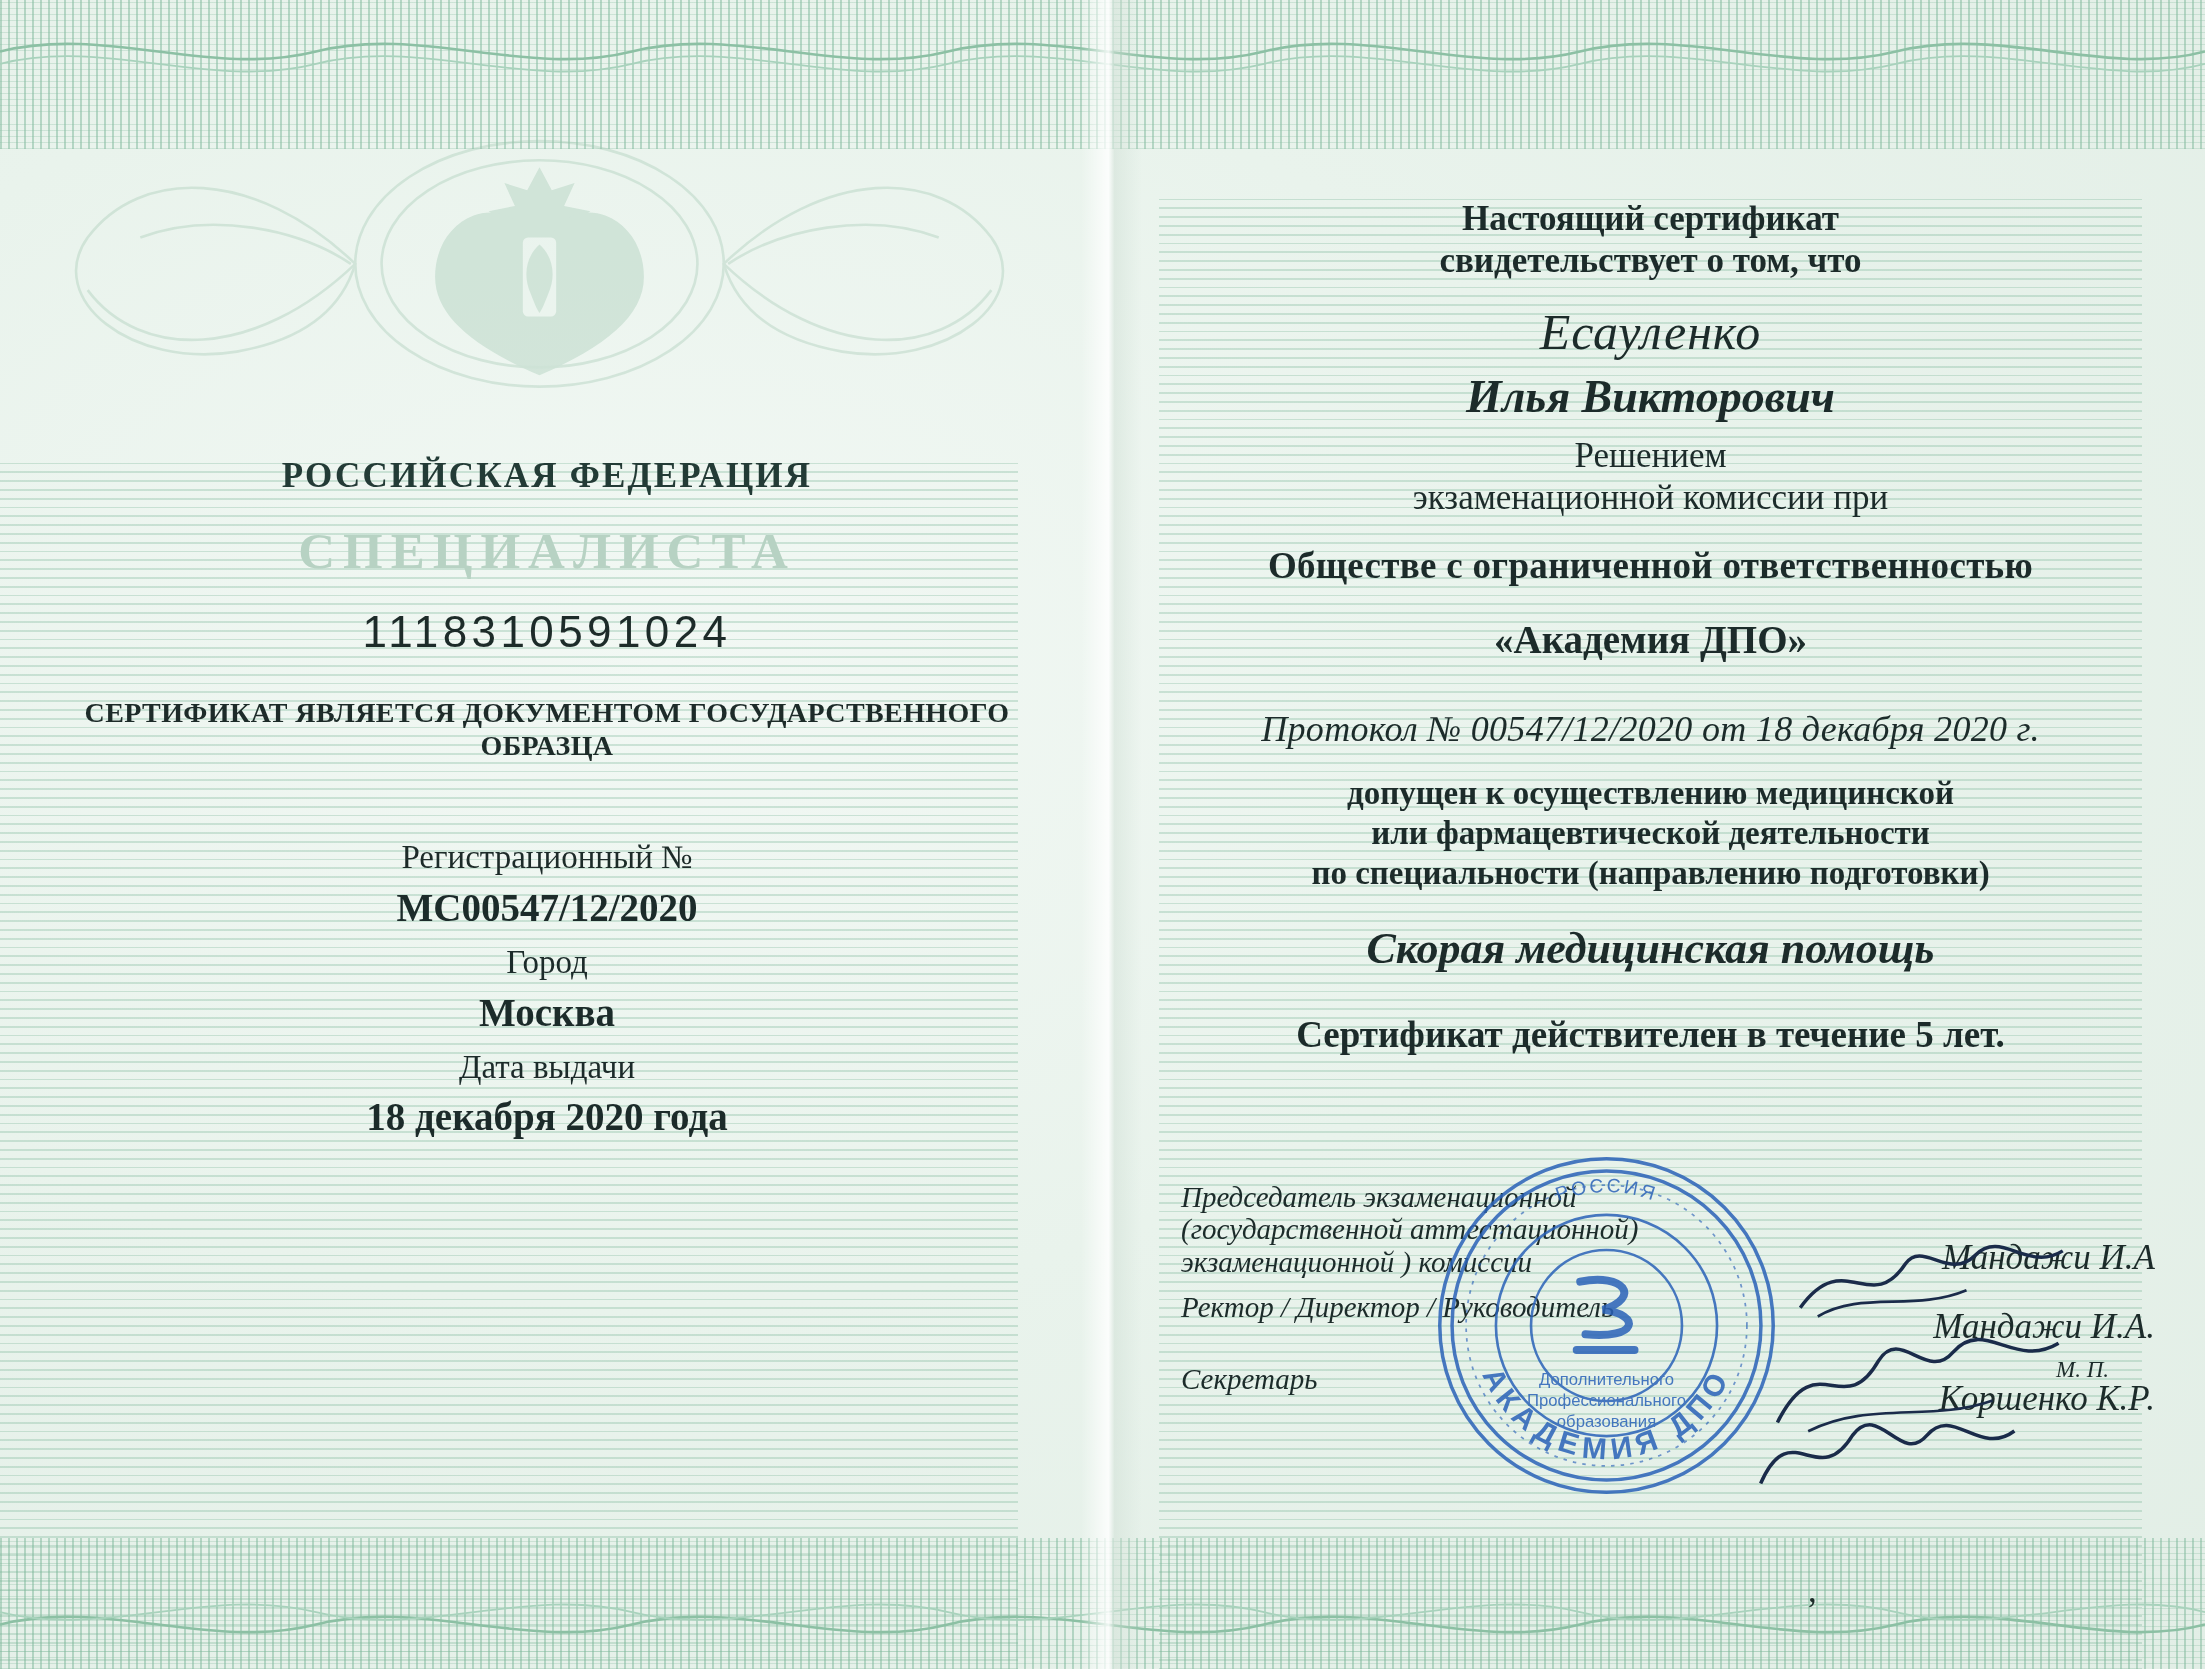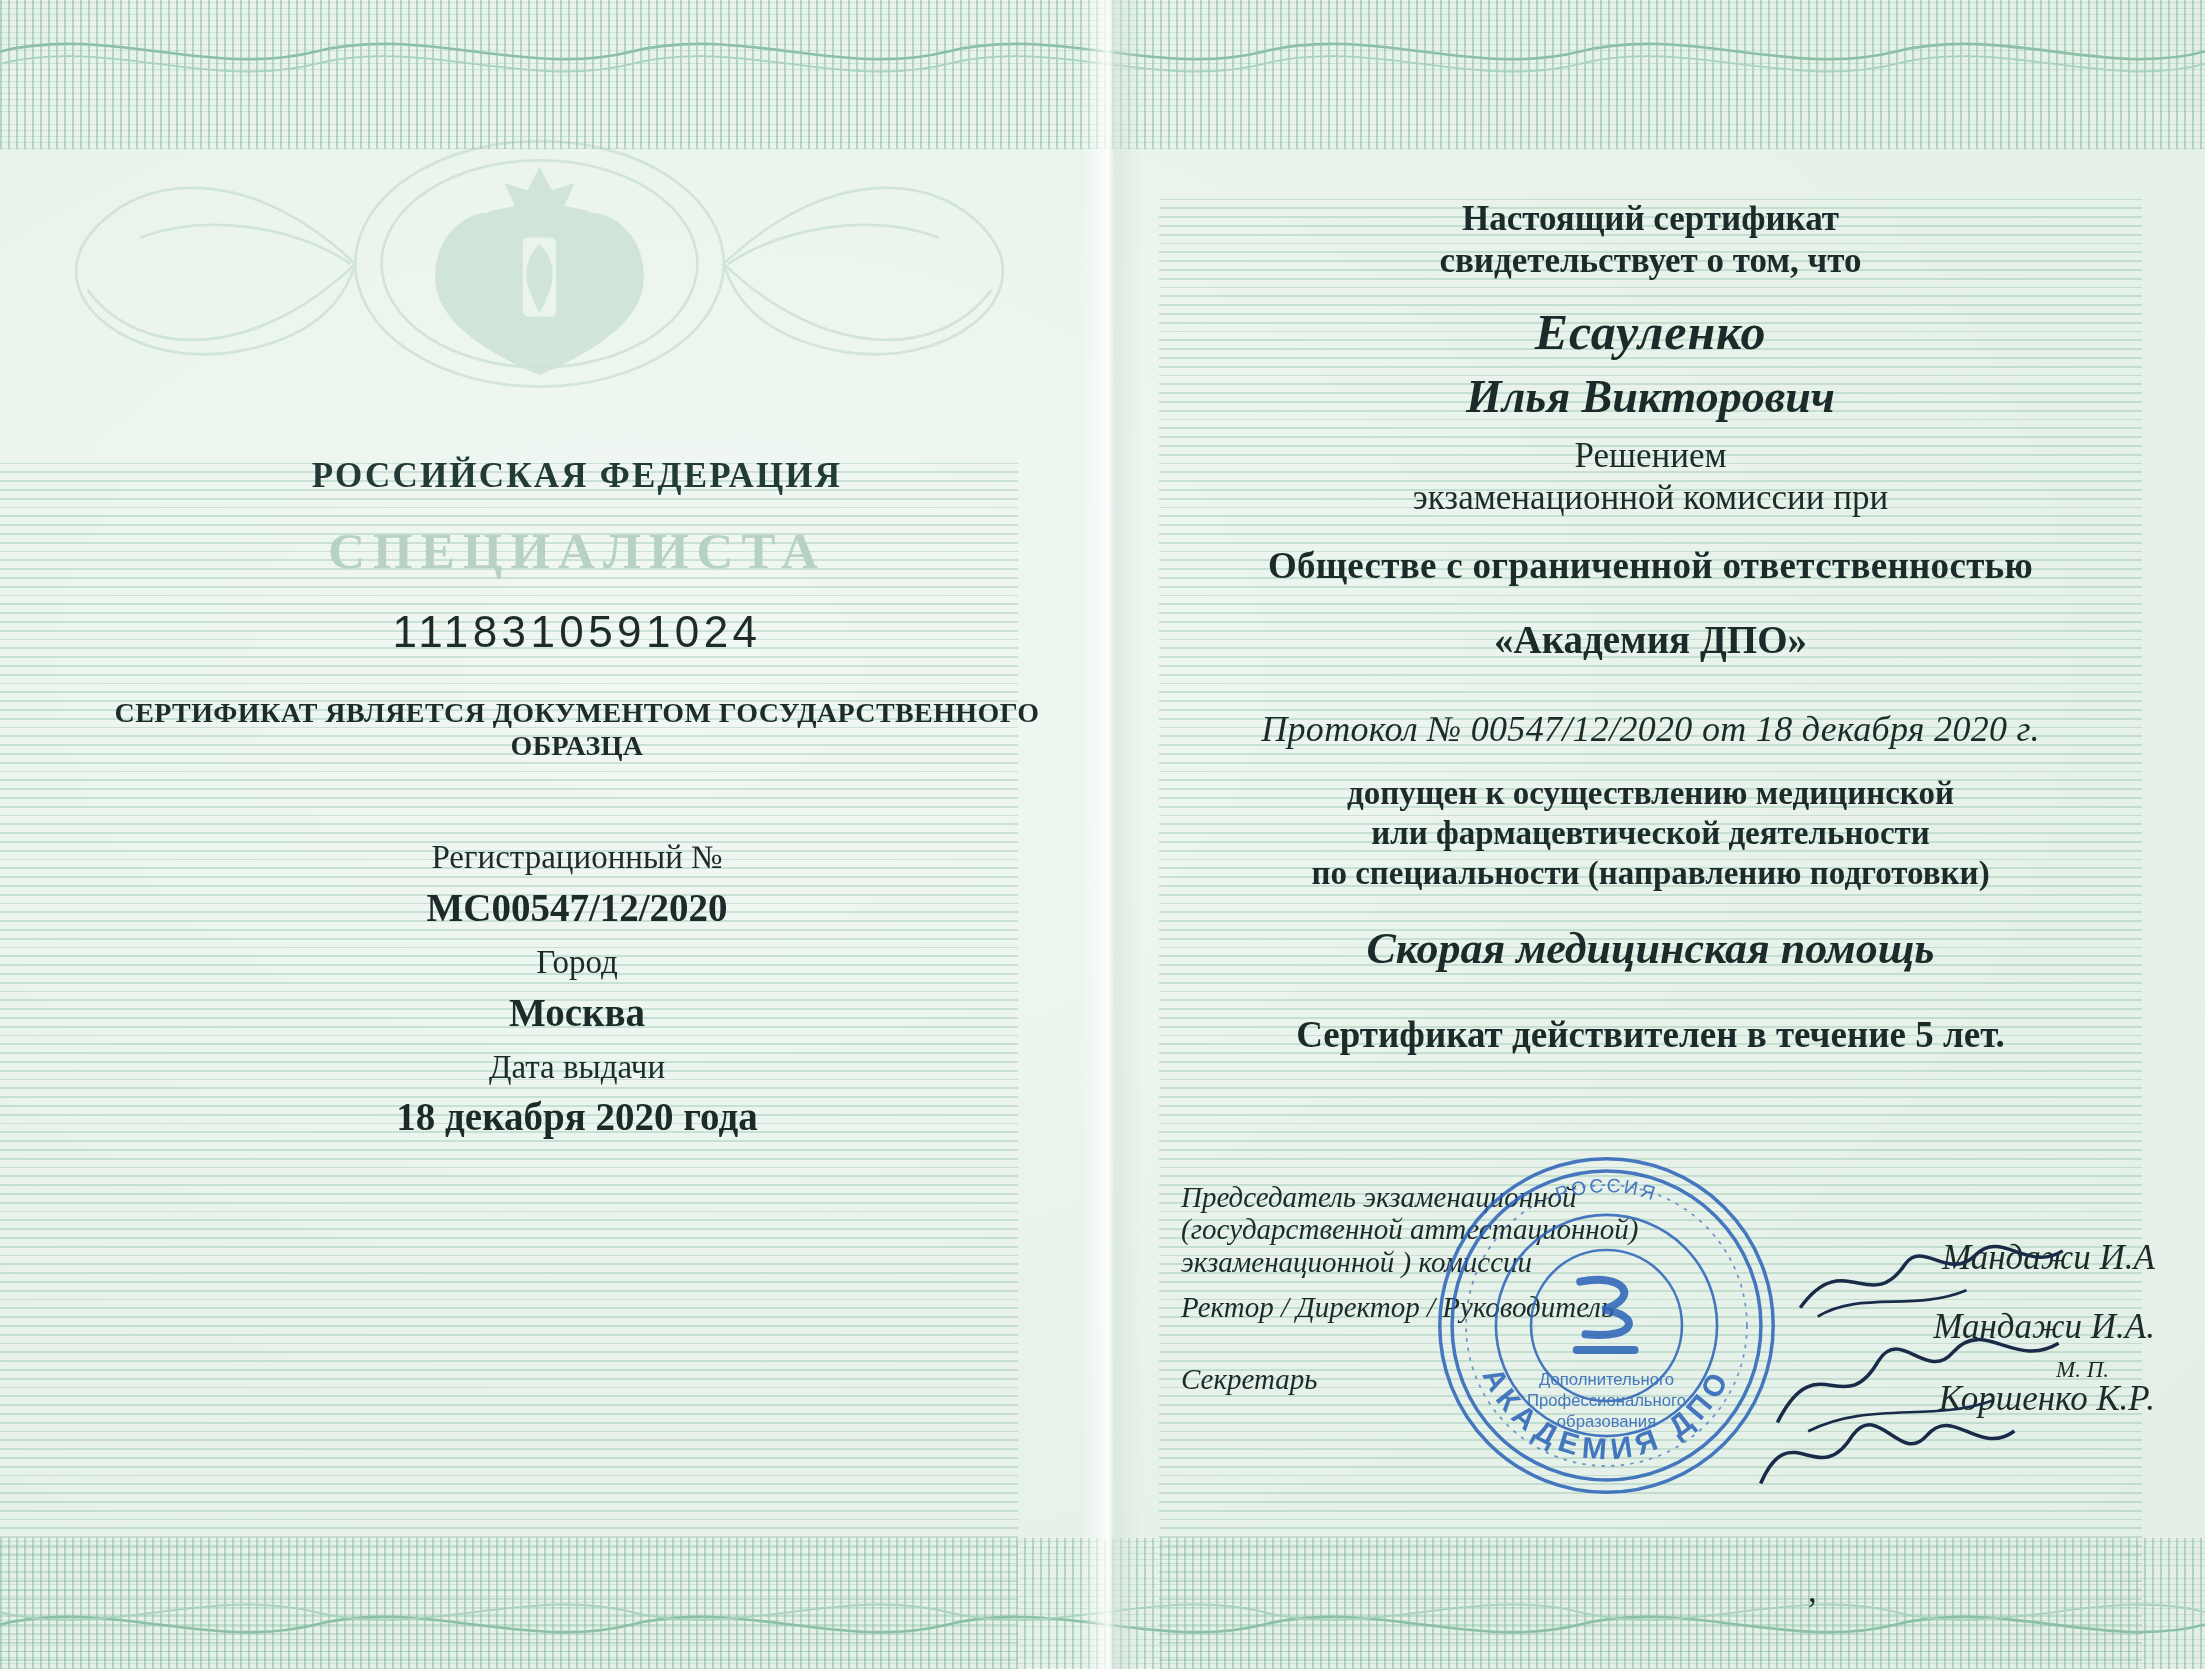--- a/index.html
+++ b/index.html
@@ -54,21 +54,21 @@
 
   
   .emblem-wrap{
     position:absolute;left:35px;top:132px;width:1009px;height:290px;
     opacity:.33;
   }
   .emblem-wrap svg{width:100%;height:100%;}
 
   
   .left{
-    position:absolute;left:68px;top:456px;width:1018px;
+    position:absolute;left:38px;top:456px;width:1018px;
     text-align:center;
   }
   .rf{
     font-size:35px;letter-spacing:2.2px;font-weight:700;
     color:#233b36;
   }
   .big-title{
     margin-top:92px;
     font-size:112px;line-height:1;
     font-weight:700;letter-spacing:4.4px;
@@ -99,21 +99,21 @@
   .date-value{margin-top:8.8px;font-size:39px;font-weight:700;}
 
   
   .right{
     position:absolute;left:1159px;top:198px;width:983px;
     text-align:center;
   }
   .r-line{font-size:35px;line-height:1.2;font-weight:700;}
   .r-name{
     margin-top:21px;
-    font-size:50px;font-weight:700;font-style:italic;letter-spacing:0.9px;
+    font-size:50px;font-weight:400;font-style:italic;letter-spacing:0.9px;
   }
   .r-name2{
     margin-top:8.8px;
     font-size:46px;font-weight:700;font-style:italic;
   }
   .r-decision{margin-top:12.3px;font-size:35px;line-height:1.2;}
   .r-org{
     margin-top:24.6px;
     font-size:37px;font-weight:700;letter-spacing:0.3px;
   }

